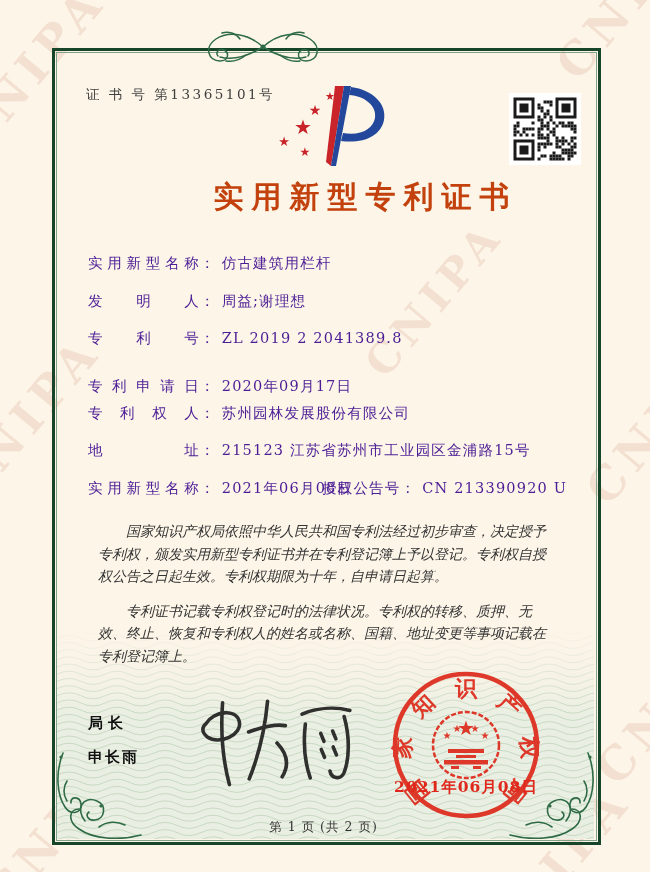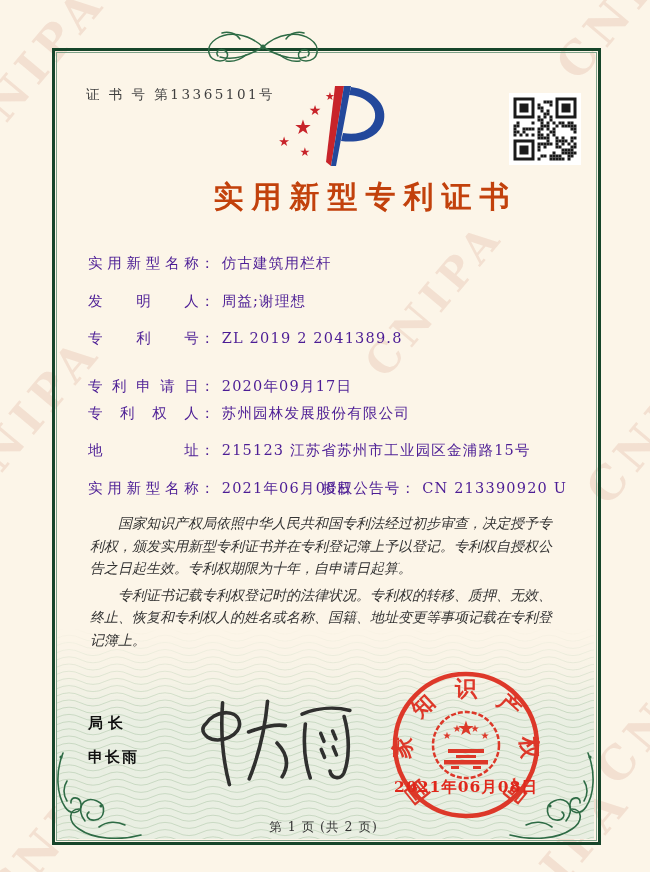--- a/index.html
+++ b/index.html
@@ -21,21 +21,21 @@
   .cert-no{position:absolute;left:86px;top:86px;font-size:13.5px;letter-spacing:2.5px;color:#3f3f3f;}
   .title{position:absolute;left:52px;top:177px;width:627px;text-align:center;font-size:30px;
          font-weight:700;letter-spacing:8px;color:#c2410c;}
   .row{position:absolute;left:88px;font-size:14.5px;letter-spacing:1.2px;color:#4c1d95;white-space:nowrap;}
   .flabel{display:inline-block;width:112px;text-align:justify;text-align-last:justify;
           text-justify:inter-character;vertical-align:bottom;}
   .fcolon{margin-right:6px;}
   .pair2{position:absolute;left:234px;top:0;white-space:nowrap;}
   .paras{position:absolute;left:86px;top:508px;width:480px;font-size:14px;line-height:22.5px;
          font-style:italic;color:#333;}
-  .paras p{margin:4px;text-indent:2em;font-style:italic;}
+  .paras p{margin:12px;text-indent:2em;font-style:italic;}
   .signoff{position:absolute;left:88px;font-family:"Liberation Sans","DejaVu Sans",sans-serif;
            font-weight:700;font-size:15px;color:#111;}
   .signoff.t1{top:714px;letter-spacing:5px;}
   .signoff.t2{top:748px;letter-spacing:2px;}
   .sig{position:absolute;left:193px;top:693px;transform:rotate(-2deg);}
   .seal{position:absolute;left:381px;top:660px;opacity:.93;}
   .seal-date{position:absolute;left:386px;top:777px;width:160px;text-align:center;font-size:15.5px;
              font-weight:600;color:#e0271b;letter-spacing:1px;white-space:nowrap;z-index:6;}
   .footer{position:absolute;left:52px;top:819px;width:543px;text-align:center;font-size:12.5px;
           letter-spacing:1px;color:#333;z-index:6;}

